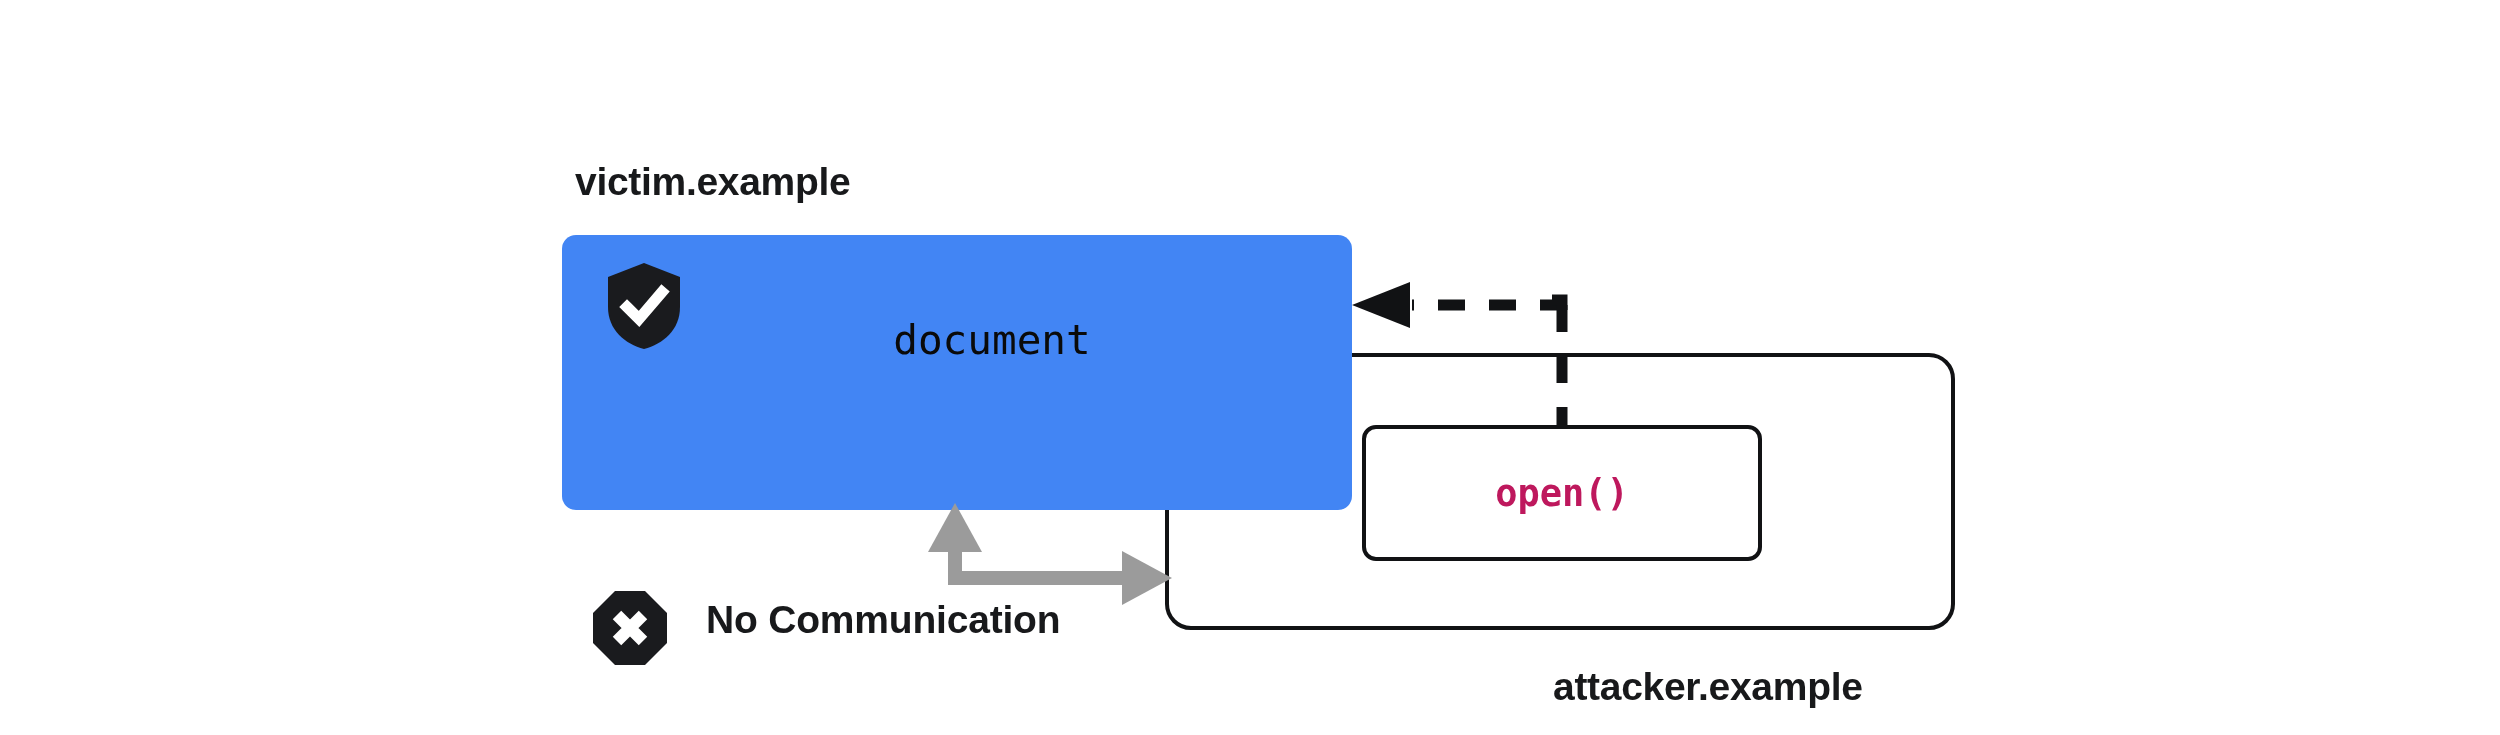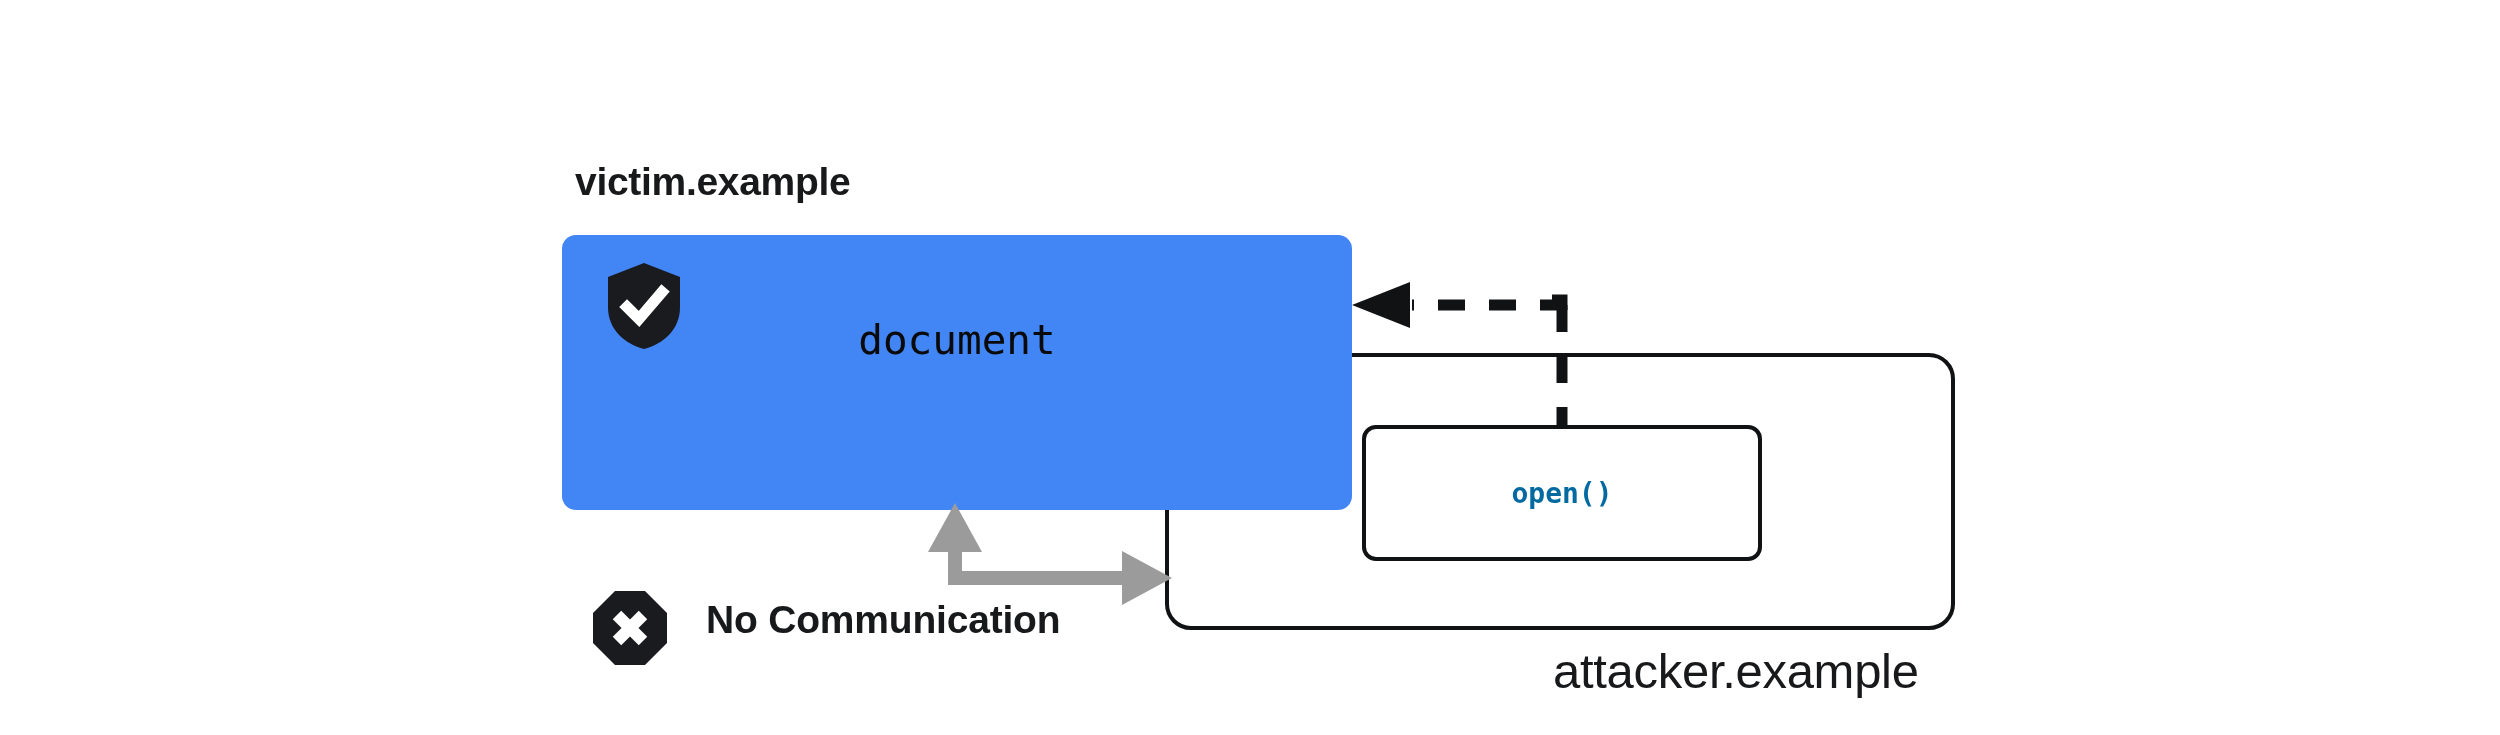--- a/index.html
+++ b/index.html
@@ -47,23 +47,23 @@
     font-weight: bold;
     color: #18191b;
     letter-spacing: -0.3px;
     white-space: nowrap;
     z-index: 4;
   }
 
   .attacker-label {
     position: absolute;
     left: 1553px;
-    top: 643px;
-    font-size: 49px;
-    font-weight: normal;
+    top: 665px;
+    font-size: 39px;
+    font-weight: bold;
     color: #18191b;
     letter-spacing: -0.3px;
     white-space: nowrap;
     z-index: 4;
   }
 
   
   .shield-icon {
     position: absolute;
     left: 606px;
@@ -78,20 +78,21 @@
     position: absolute;
     left: 562px;
     top: 310px;
     width: 790px;
     text-align: center;
     font-family: "DejaVu Sans Mono", "Liberation Mono", monospace;
     font-size: 41px;
     line-height: 60px;
     color: #0a0a0a;
     z-index: 4;
+    padding-left: 35px;
   }
   .victim-text .line { display: block; white-space: pre; }
 
   
   .attacker-panel {
     position: absolute;
     left: 1165px;
     top: 353px;
     width: 790px;
     height: 277px;
@@ -113,23 +114,23 @@
     border-radius: 14px;
     background: #ffffff;
     box-sizing: border-box;
     z-index: 4;
     display: flex;
     align-items: center;
     justify-content: center;
   }
   .open-box .open-label {
     font-family: "DejaVu Sans Mono", "Liberation Mono", monospace;
-    font-size: 28px;
-    font-weight: bold;
-    color: #0369a1;
+    font-size: 37px;
+    font-weight: bold;
+    color: #be185d;
     white-space: pre;
   }
 
   
   .nocomm-icon {
     position: absolute;
     left: 592px;
     top: 590px;
     width: 76px;
     height: 76px;

